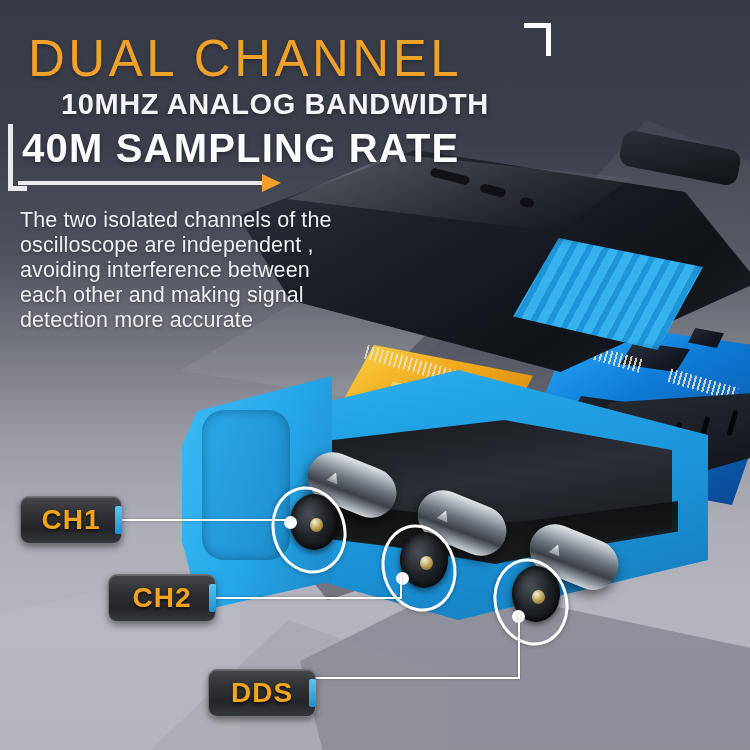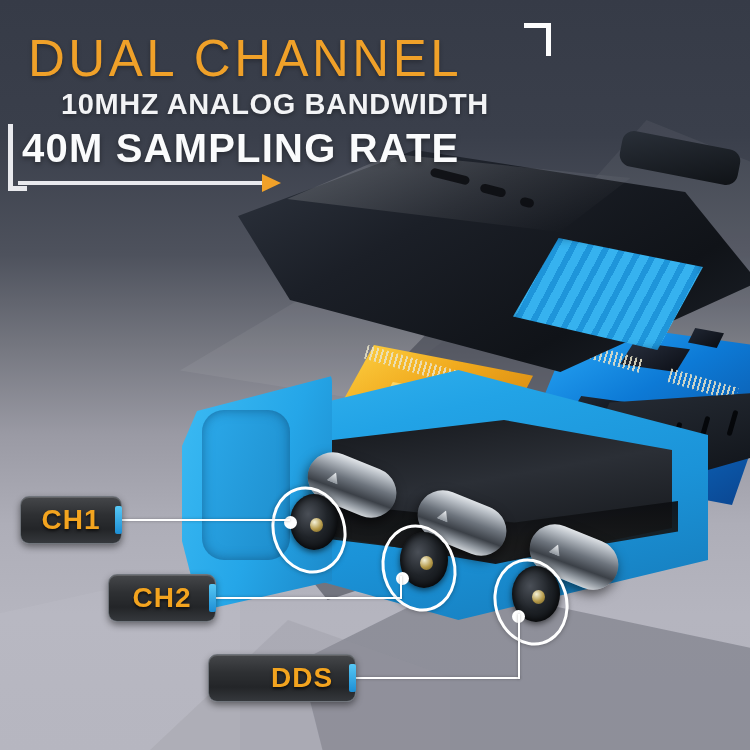--- a/index.html
+++ b/index.html
@@ -255,28 +255,35 @@
   <div class="lead lead-v" style="left:518px;top:614px;height:65px;"></div>
 
   <div class="badge" style="left:20px;top:496px;width:100px;align-items:center;">
     <span>CH1</span>
   </div>
 
   <div class="badge" style="left:108px;top:574px;width:106px;">
     <span>CH2</span>
   </div>
 
-  <div class="badge" style="left:208px;top:654px;width:106px;padding-left:40px;">
+  <div class="badge" style="left:208px;top:669px;width:106px;">
     <span>DDS</span>
   </div>
 
   <div id="headline">
     <div class="br-tr"></div>
     <div class="t-dual">DUAL CHANNEL</div>
     <div class="t-bw">10MHZ ANALOG BANDWIDTH</div>
     <div class="t-sr">40M SAMPLING RATE</div>
     <div class="br-l"></div>
     <div class="ruleline"></div>
     <div class="arrowhd"></div>
   </div>
 
+  <div id="para">
+    <p>The two isolated channels of the</p>
+    <p>oscilloscope are independent ,</p>
+    <p>avoiding interference between</p>
+    <p>each other and making signal</p>
+    <p>detection more accurate</p>
+  </div>
 
 </div>
 
 </body></html>

